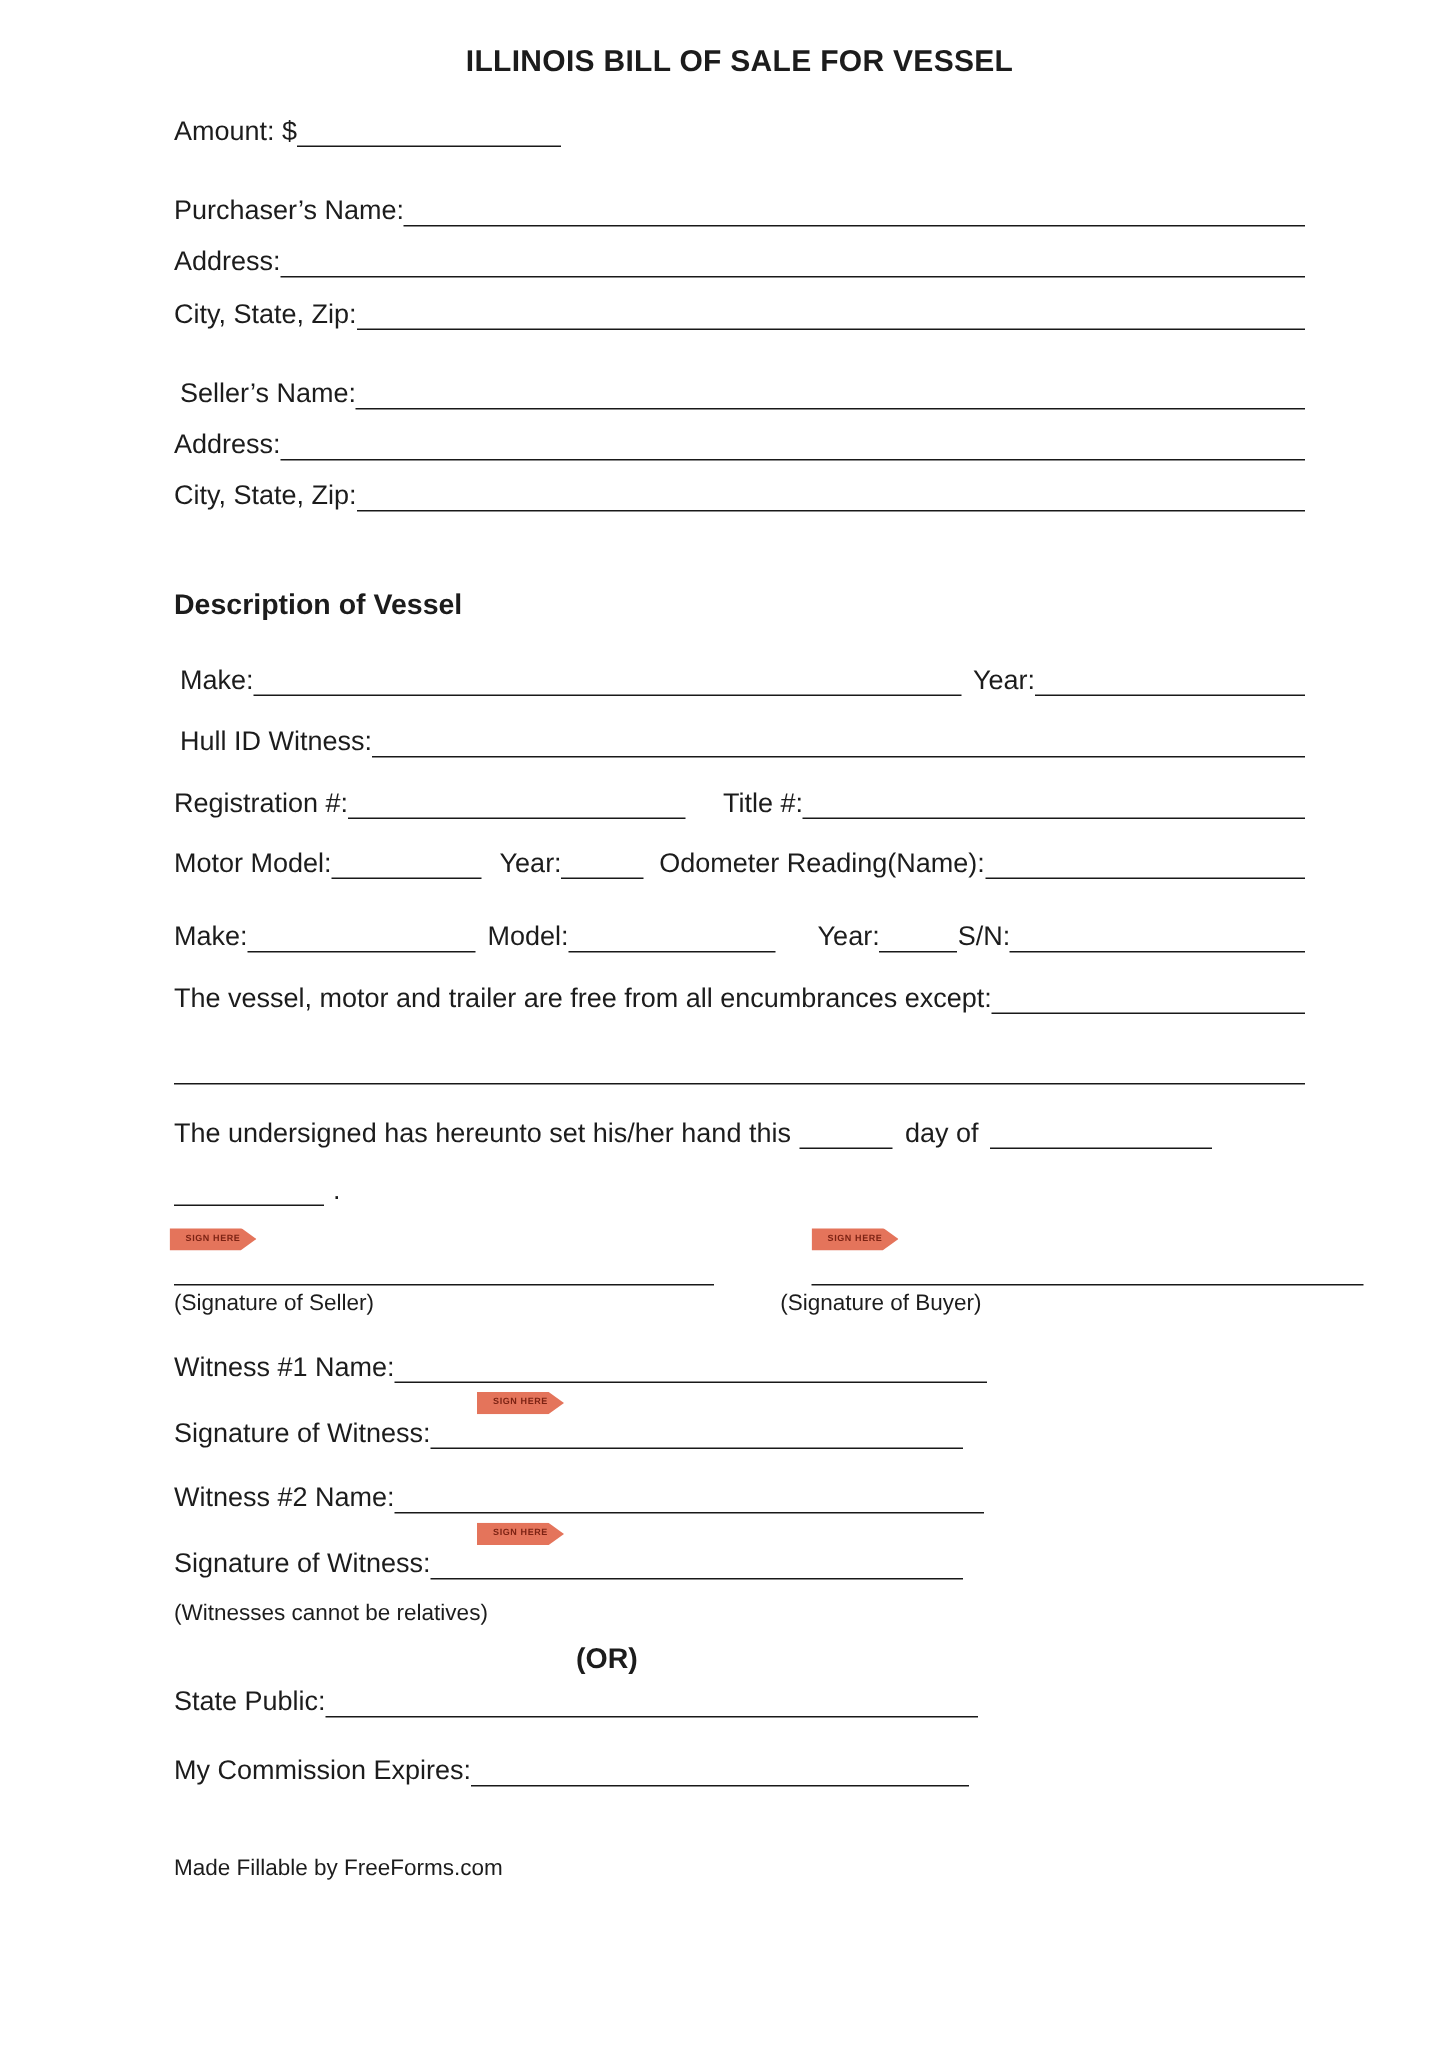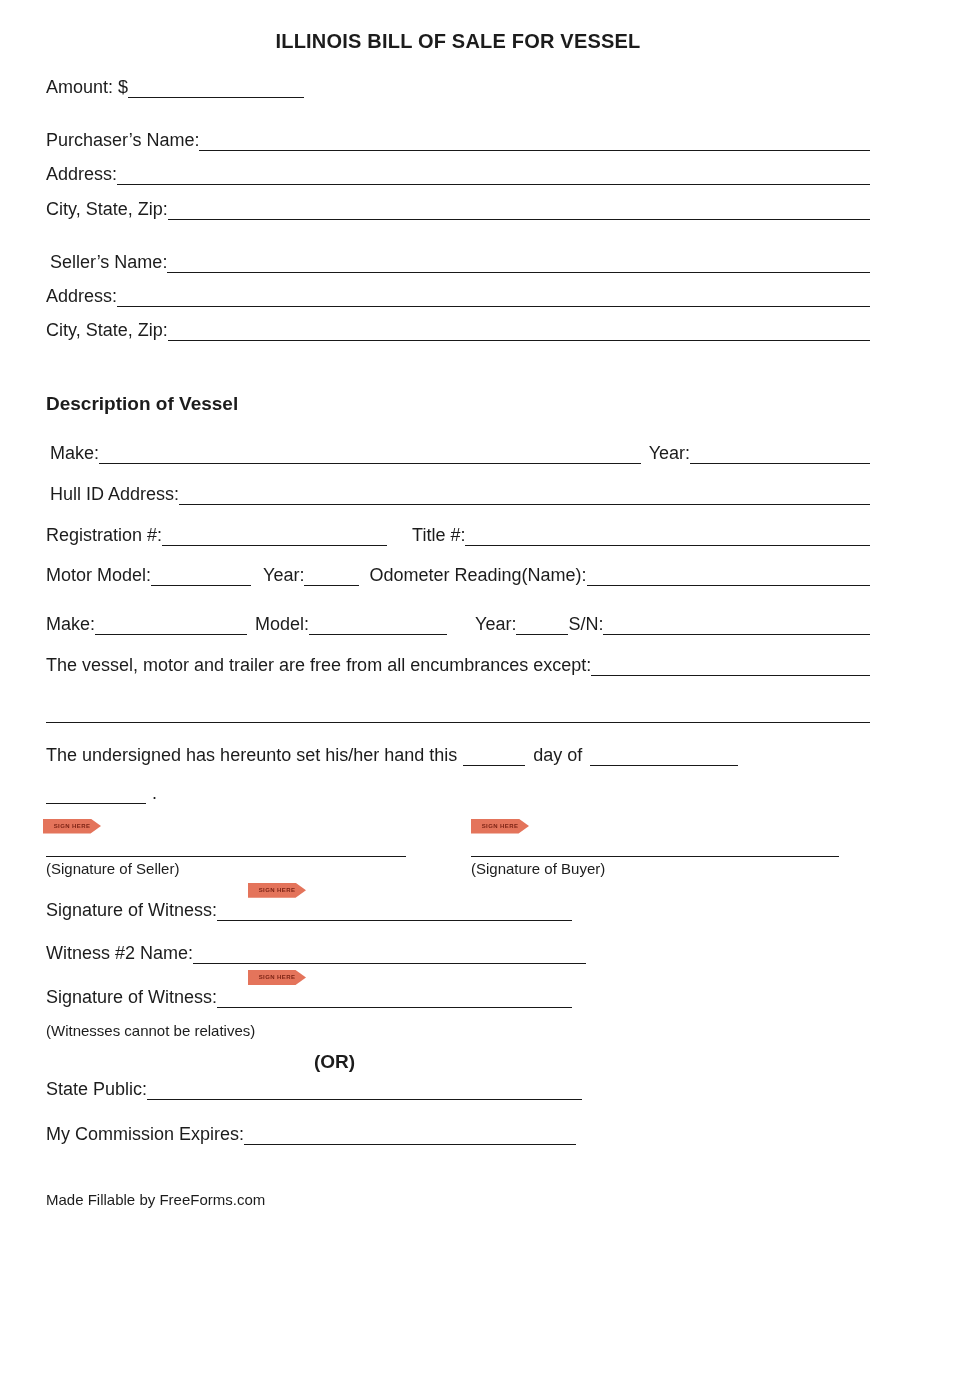--- a/index.html
+++ b/index.html
@@ -6,21 +6,21 @@
   body{
     font-family:"Liberation Sans","DejaVu Sans",sans-serif;
     color:#1c1c1c;
     font-size:18px;
     -webkit-font-smoothing:antialiased;
   }
   .page{
     width:958px;
     min-height:1380px;
     box-sizing:border-box;
-    padding:30px 88px 20px 46px;
+    padding:30px 88px 20px 116px;
     background:#fff;
     position:relative;
   }
   .doc-title{
     font-size:20px;
     font-weight:bold;
     text-align:center;
     letter-spacing:.2px;
     margin:0;
   }
@@ -113,21 +113,21 @@
   <div class="section-heading" style="margin-top:52px;">Description of Vessel</div>
 
   <div class="row" style="margin-top:28px;padding-left:4px;">
     <span class="lbl">Make:</span>
     <span class="fill"></span>
     <span class="lbl" style="margin-left:8px;">Year:</span>
     <span class="fill fx" style="width:180px;"></span>
   </div>
 
   <div class="row" style="margin-top:20px;padding-left:4px;">
-    <span class="lbl">Hull ID Address:</span>
+    <span class="lbl">Hull ID Witness:</span>
     <span class="fill"></span>
   </div>
 
   <div class="row" style="margin-top:19px;">
     <span class="lbl">Registration #:</span>
     <span class="fill fx" style="width:225px;"></span>
     <span class="lbl" style="margin-left:25px;">Title #:</span>
     <span class="fill"></span>
   </div>
 
@@ -179,20 +179,24 @@
     <span class="fill fx" style="width:360px;"></span>
     <span style="width:65px;flex:0 0 auto;"></span>
     <span class="fill fx" style="width:368px;"></span>
   </div>
   <div class="caprow" style="margin-top:3px;">
     <span class="cap" style="width:360px;">(Signature of Seller)</span>
     <span style="width:65px;"></span>
     <span class="cap" style="width:368px;">(Signature of Buyer)</span>
   </div>
 
+  <div class="row" style="margin-top:24px;">
+    <span class="lbl">Witness #1 Name:</span>
+    <span class="fill fx" style="width:395px;"></span>
+  </div>
   <div class="tagrow" style="margin-top:5px;">
     <span class="sign-tag" style="left:202px;">SIGN HERE</span>
   </div>
   <div class="row" style="margin-top:2px;">
     <span class="lbl">Signature of Witness:</span>
     <span class="fill fx" style="width:355px;"></span>
   </div>
 
   <div class="row" style="margin-top:22px;">
     <span class="lbl">Witness #2 Name:</span>

